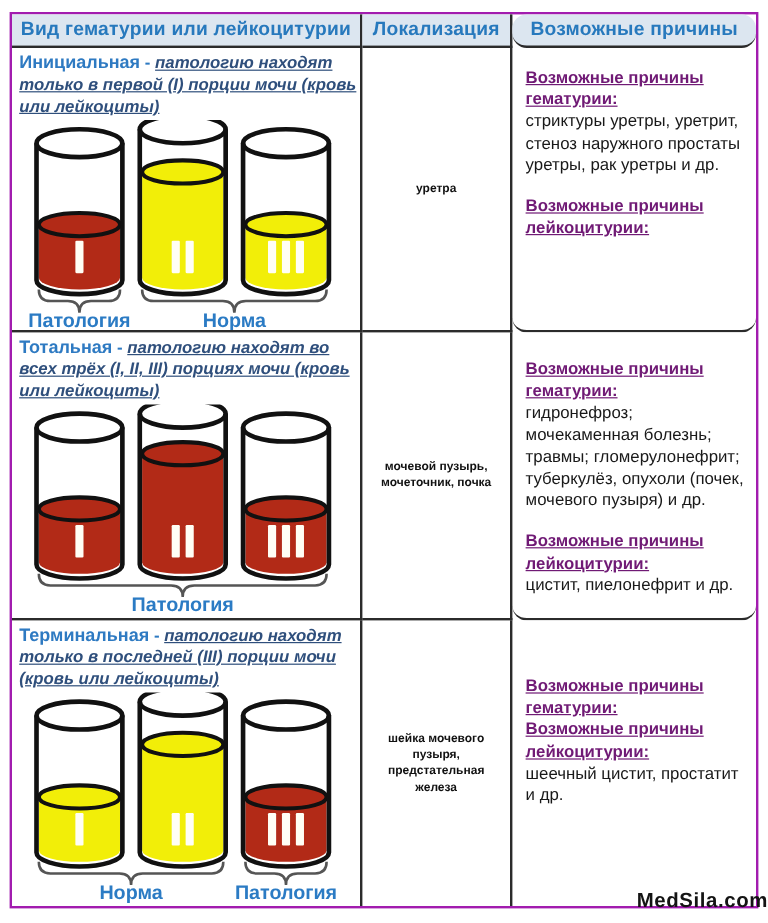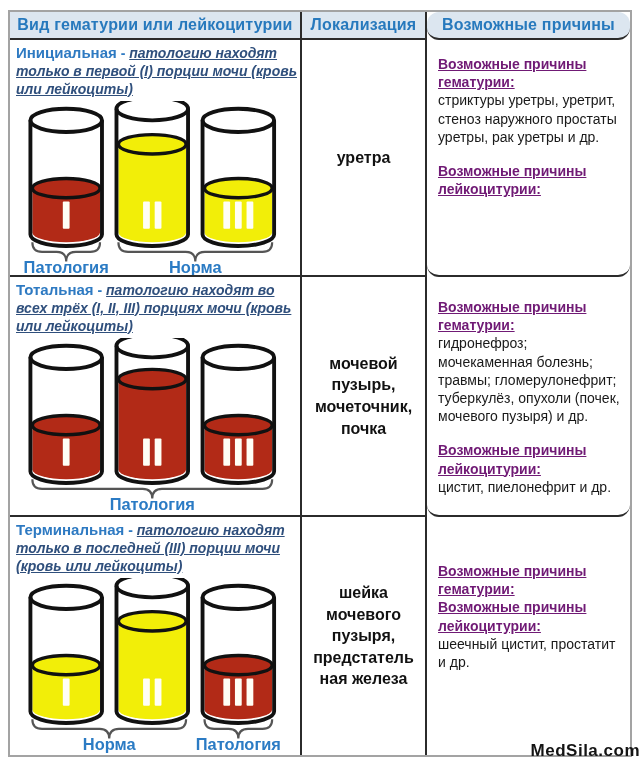--- a/index.html
+++ b/index.html
@@ -1,34 +1,34 @@
 <!DOCTYPE html>
 <html><head>
 <meta charset="utf-8">
 <style>
   html,body{margin:0;padding:0;background:#fff;}
   #page{position:relative;width:640px;height:769px;background:#fff;
         font-family:"Liberation Sans", sans-serif;overflow:hidden;}
   #table{position:absolute;left:8px;top:10px;width:624px;height:747px;
-         box-sizing:border-box;border:2px solid #a3a3a3;
+         box-sizing:border-box;border:2px solid #a21caf;
          display:grid;grid-template-columns:292px 125px 1fr;
          grid-template-rows:28px 237px 240px 1fr;background:#fff;}
   .c{box-sizing:border-box;border-right:2px solid #2b2b2b;border-bottom:2px solid #2b2b2b;overflow:hidden;}
   .last-col{border-right:none;border-radius:12px;}
   .last-row{border-bottom:none;}
   .th{background:#dce6f0;color:#2779bd;font-weight:bold;font-size:16px;
       display:flex;align-items:center;justify-content:center;letter-spacing:.2px;}
   .type-cell{padding:2px 3px 0 6px;}
   .type-title{margin:1px 0 0 0;font-size:14px;line-height:1.28;}
   .type-name{color:#2e7ac2;font-weight:bold;font-size:15px;}
   .sep{color:#2e7ac2;font-weight:bold;}
   .type-desc{color:#2f4f7c;font-style:italic;font-weight:600;text-decoration:underline;}
   .beaker-svg{display:block;width:288px;height:176px;margin:2px auto 0 auto;}
   .loc-cell{display:flex;align-items:center;justify-content:center;text-align:center;
-            font-weight:bold;font-size:16px;color:#111;padding:0 7px;line-height:1.35;
+            font-weight:bold;font-size:10px;color:#111;padding:0 7px;line-height:1.35;
             word-break:break-word;}
   .causes-cell{padding:0 10px 0 11px;font-size:14px;color:#191919;line-height:1.3;}
   .pt1{padding-top:15px;} .pt2{padding-top:21px;} .pt3{padding-top:45px;}
   .causes-title{font-weight:bold;text-decoration:underline;color:#701a75;margin:0;}
   .causes-text{margin:0 0 16px 0;}
   #watermark{position:absolute;right:0;top:741px;font-weight:bold;font-size:17px;
              color:#141414;letter-spacing:.5px;}
 </style>
 </head>
 <body>

